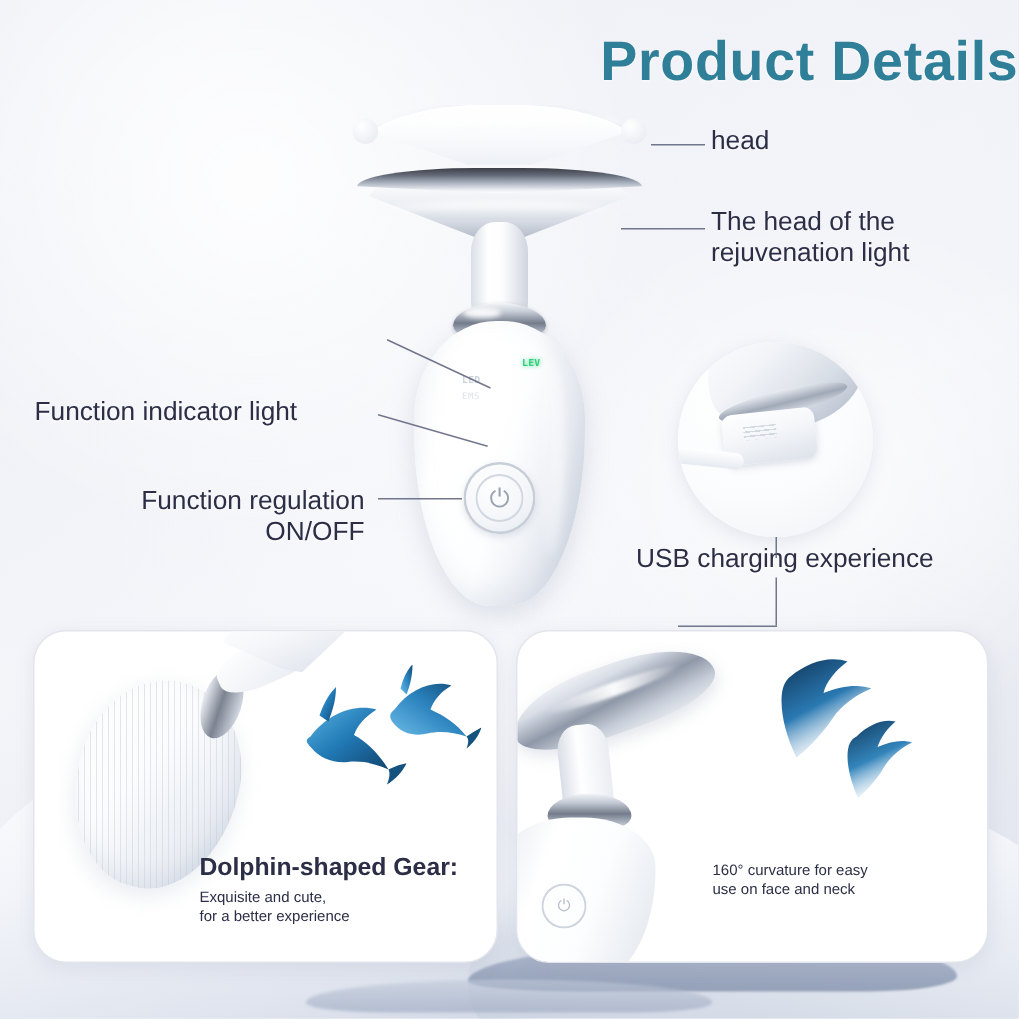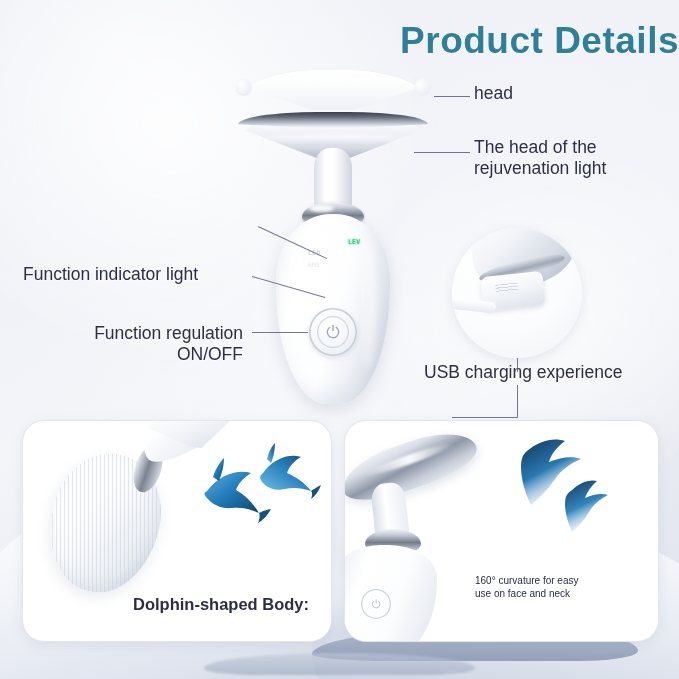--- a/index.html
+++ b/index.html
@@ -347,21 +347,23 @@
         <path d="M110 48 C116 44 120 42 120 42 C118 48 114 53 110 56 C112 51 111 49 110 48 Z" fill="#14527f"></path>
       </g>
       <g>
         <path d="M6 48 C18 32 36 26 50 30 C42 35 37 41 35 47 C44 52 52 60 58 70 C49 66 40 64 31 65 C21 66 12 62 7 56 C2 51 3 50 6 48 Z" fill="url(#dg1)"></path>
         <path d="M12 34 C15 25 19 19 23 15 C23 25 20 32 18 38 Z" fill="url(#dg1)"></path>
         <path d="M58 70 C64 67 69 66 70 66 C67 72 62 77 57 80 C59 75 59 72 58 70 Z" fill="#14527f"></path>
       </g>
     </svg>
 
     <div class="card-txt">
-      <div class="card-head">Dolphin-shaped Body:</div>
+      <div class="card-head">Dolphin-shaped Gear:</div>
+      <div class="card-sub">Exquisite and cute,
+for a better experience</div>
     </div>
   </div>
 
   <div class="card" id="card-right">
     <div class="ch-bar"></div>
     <div class="ch-bar-gloss"></div>
     <div class="ch-neck"></div>
     <div class="ch-ring"></div>
     <div class="ch-body"></div>
     <div class="ch-pwr">⏻</div>

